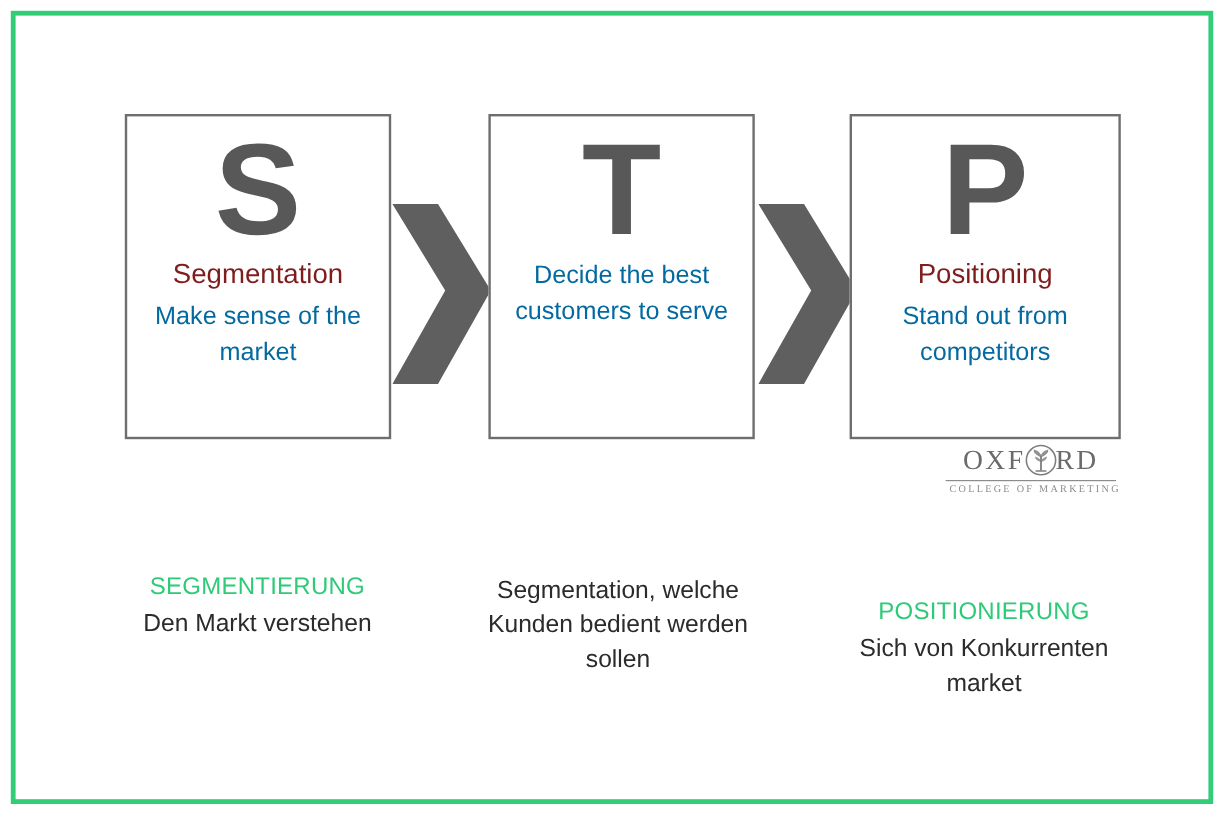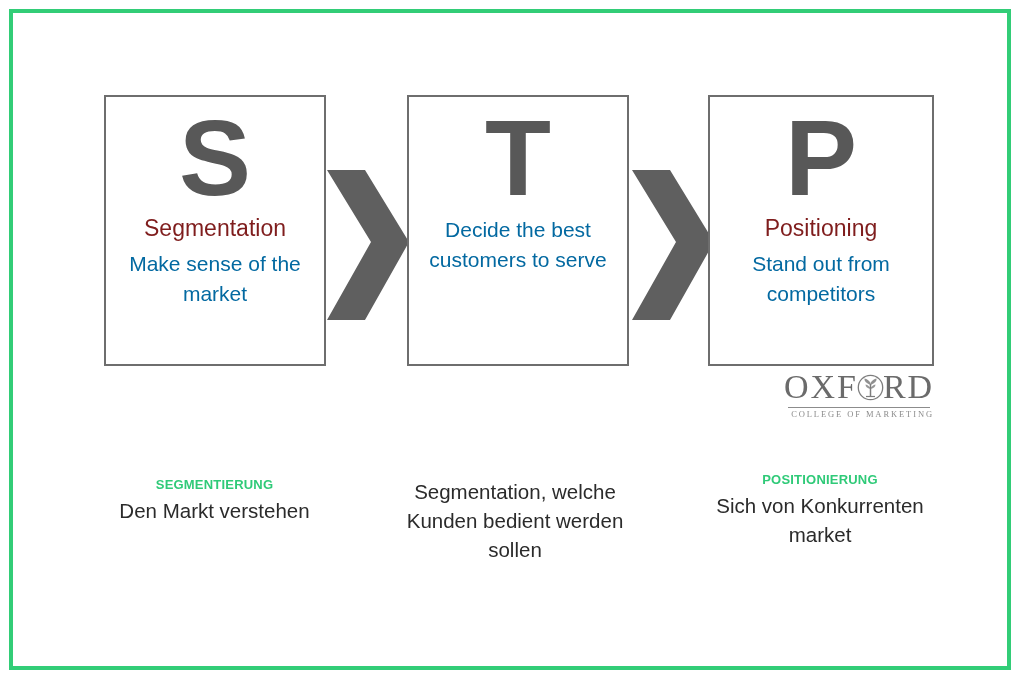--- a/index.html
+++ b/index.html
@@ -85,21 +85,21 @@
   .logo {
     position: absolute;
     left: 784px;
     top: 370px;
     width: 150px;
     text-align: center;
     color: #6b6b6b;
   }
   .logo-word {
     font-family: "Liberation Serif", serif;
-    font-size: 34px;
+    font-size: 23px;
     letter-spacing: 2px;
     line-height: 1;
     display: flex;
     align-items: center;
     justify-content: center;
     white-space: nowrap;
   }
   .logo-tree {
     display: inline-block;
     width: 27px;
@@ -124,25 +124,25 @@
     text-align: right;
   }
 
   
   .de-col {
     position: absolute;
     text-align: center;
   }
   #de-col-1 { left: 92px; top: 477px; width: 245px; }
   #de-col-2 { left: 390px; top: 477px; width: 250px; }
-  #de-col-3 { left: 690px; top: 472px; width: 260px; }
+  #de-col-3 { left: 690px; top: 498px; width: 260px; }
 
   .de-heading {
-    font-size: 13px;
-    font-weight: 700;
+    font-size: 20px;
+    font-weight: 400;
     color: #2fca78;
     line-height: 1.28;
     margin: 0 0 2px 0;
     letter-spacing: 0.2px;
   }
   .de-body {
     font-size: 20.5px;
     font-weight: 400;
     color: #2b2b2b;
     line-height: 1.42;

